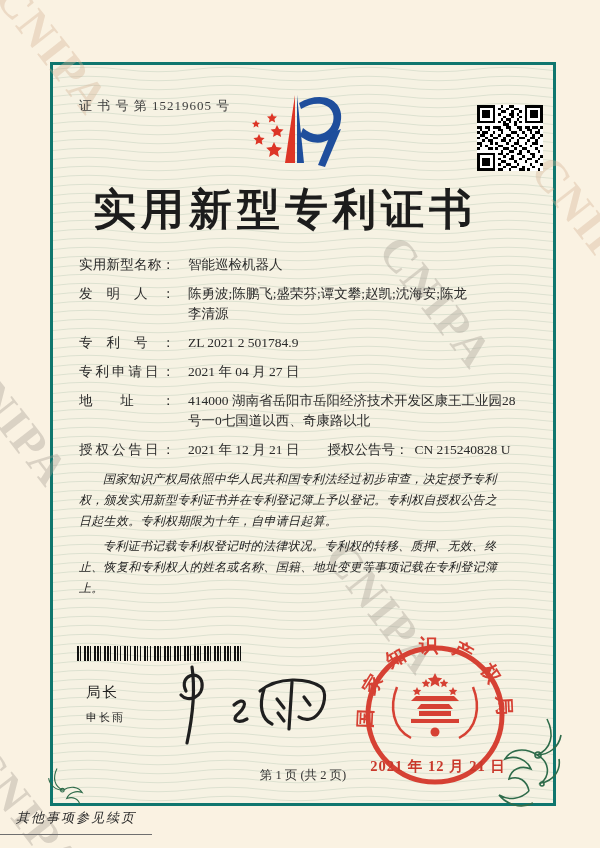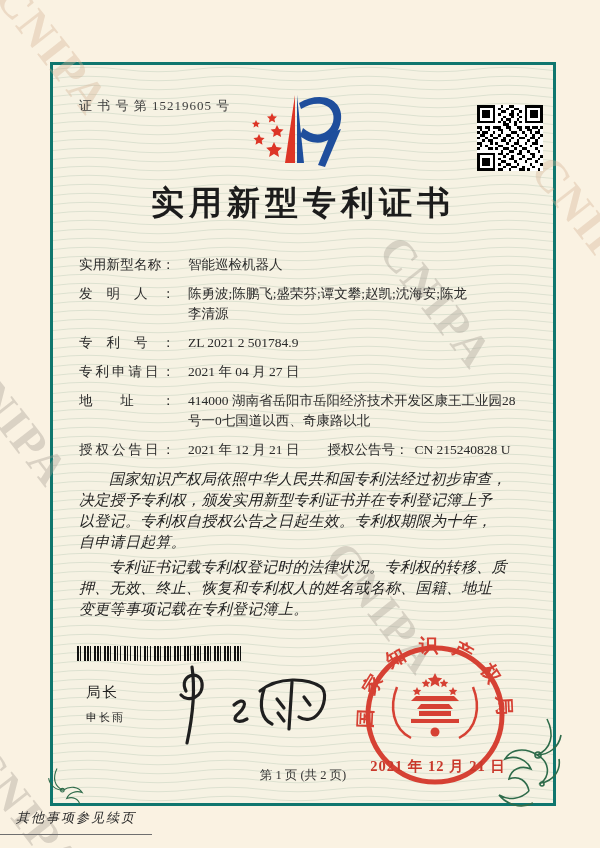--- a/index.html
+++ b/index.html
@@ -15,31 +15,31 @@
 
   
   #frame{position:absolute;left:50px;top:62px;width:500px;height:738px;
          border:3px solid #0f766e;box-shadow:inset 0 0 0 2px #f6f2e3,inset 0 0 0 3px #4f7d63;}
   #waves{position:absolute;left:0;top:0;width:100%;height:100%;z-index:0;}
   #content{position:absolute;left:0;top:0;right:0;bottom:0;z-index:2;color:#2b2b2b;}
 
   .certno{position:absolute;left:26px;top:32px;font-size:13px;letter-spacing:1px;color:#3d3d3d;}
   .logo{position:absolute;left:172px;top:22px;}
   .qr{position:absolute;left:424px;top:40px;}
-  .title{position:absolute;left:0;top:116px;width:100%;text-align:center;
-         font-size:33px;font-weight:bold;letter-spacing:5px;color:#1c1c1c;}
+  .title{position:absolute;left:0;top:116px;width:100%;text-align:left;
+         font-size:43px;font-weight:bold;letter-spacing:5px;color:#1c1c1c;padding-left:40px;}
 
   .fields{position:absolute;left:26px;top:190px;right:28px;font-size:13.5px;}
   .frow{display:flex;margin-bottom:9px;line-height:20px;}
   .flabel{flex:none;display:inline-block;width:96px;text-align:justify;text-align-last:justify;
           margin-right:13px;}
   .flabel2{flex:none;margin:0 6px 0 28px;}
   .fvalue{white-space:pre-line;}
   .paras{margin-top:6px;font-style:italic;color:#222;}
-  .paras p{margin:0 18px 4px 0;text-indent:2em;line-height:21px;font-size:15px;letter-spacing:0.3px;}
+  .paras p{margin:0 18px 4px 0;text-indent:2em;line-height:21px;font-size:12px;letter-spacing:0.3px;}
 
   .barcode{position:absolute;left:24px;top:581px;width:166px;height:15px;
            background:repeating-linear-gradient(90deg,#111 0 1.5px,transparent 1.5px 3px,
              #111 3px 4px,transparent 4px 7px,#111 7px 9px,transparent 9px 10px);}
   .officer-title{position:absolute;left:33px;top:618px;font-size:14.5px;letter-spacing:2px;color:#222;}
   .officer-name{position:absolute;left:33px;top:645px;font-size:11px;letter-spacing:2px;color:#222;}
   .sig{position:absolute;left:95px;top:596px;}
   .seal{position:absolute;left:298px;top:570px;opacity:0.95;}
   .seal-date{position:absolute;left:300px;top:692px;width:170px;text-align:center;
              color:#c9382b;font-size:14.5px;font-weight:bold;letter-spacing:1px;z-index:4;}

